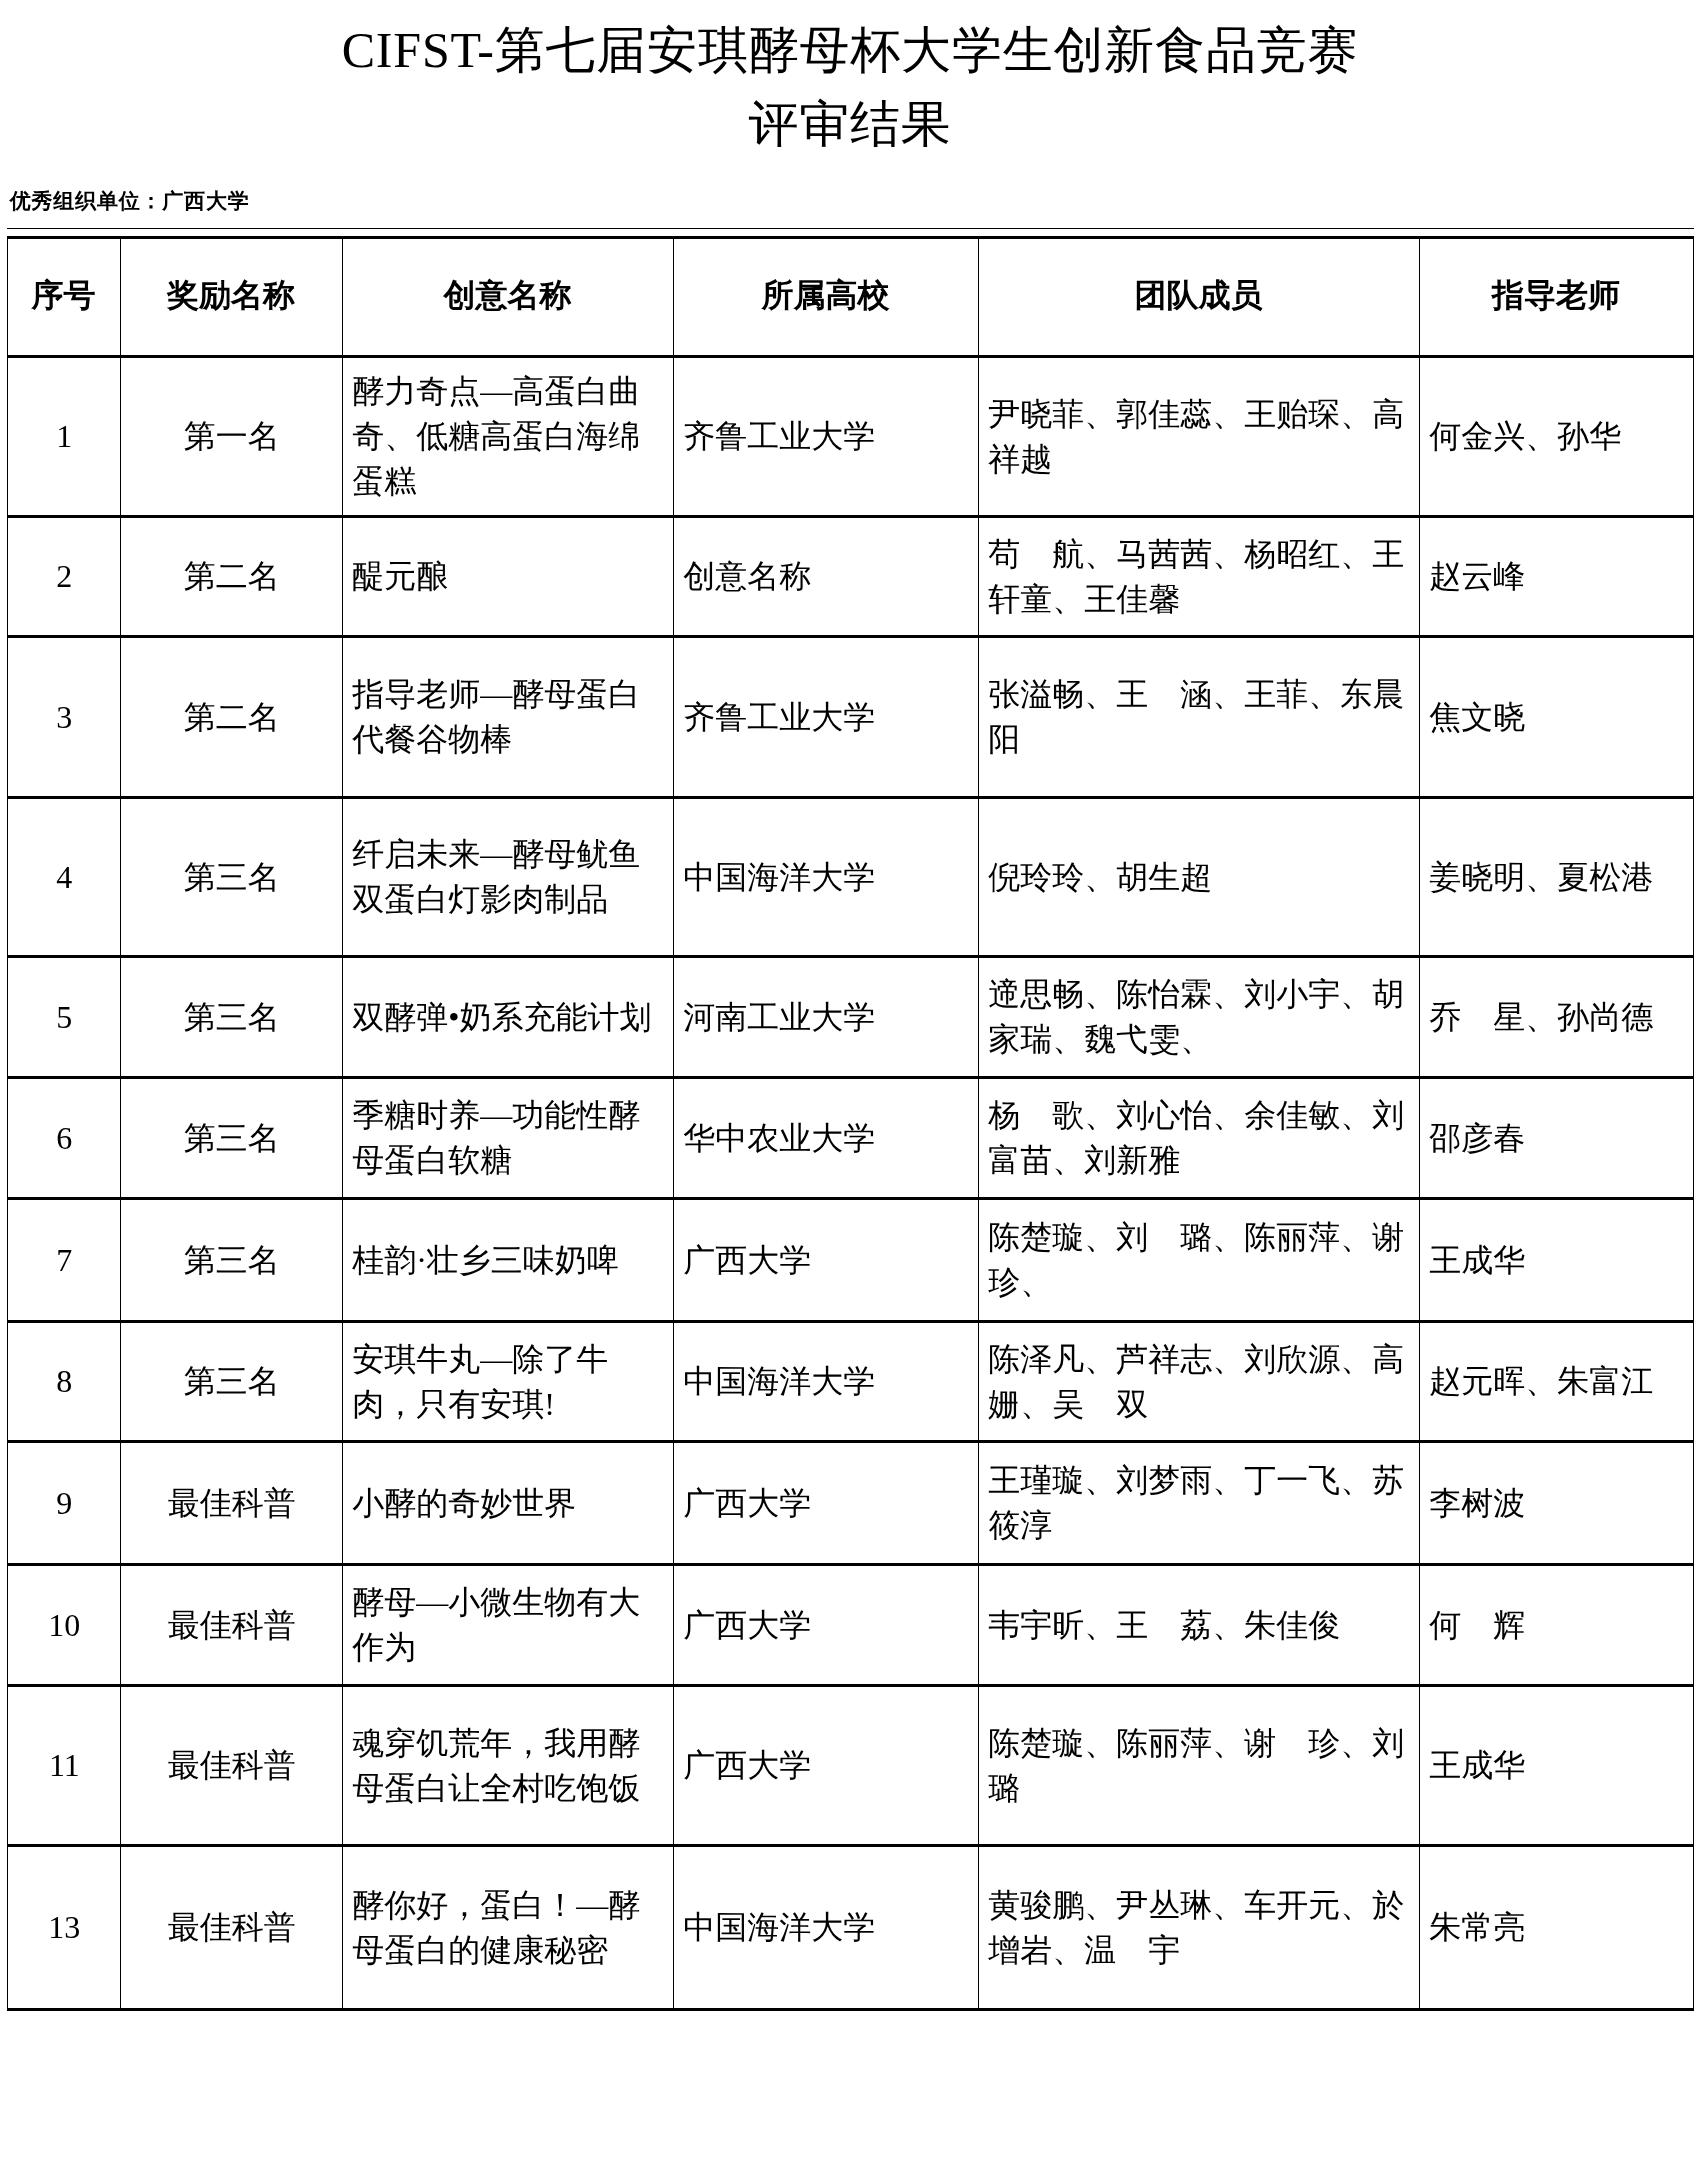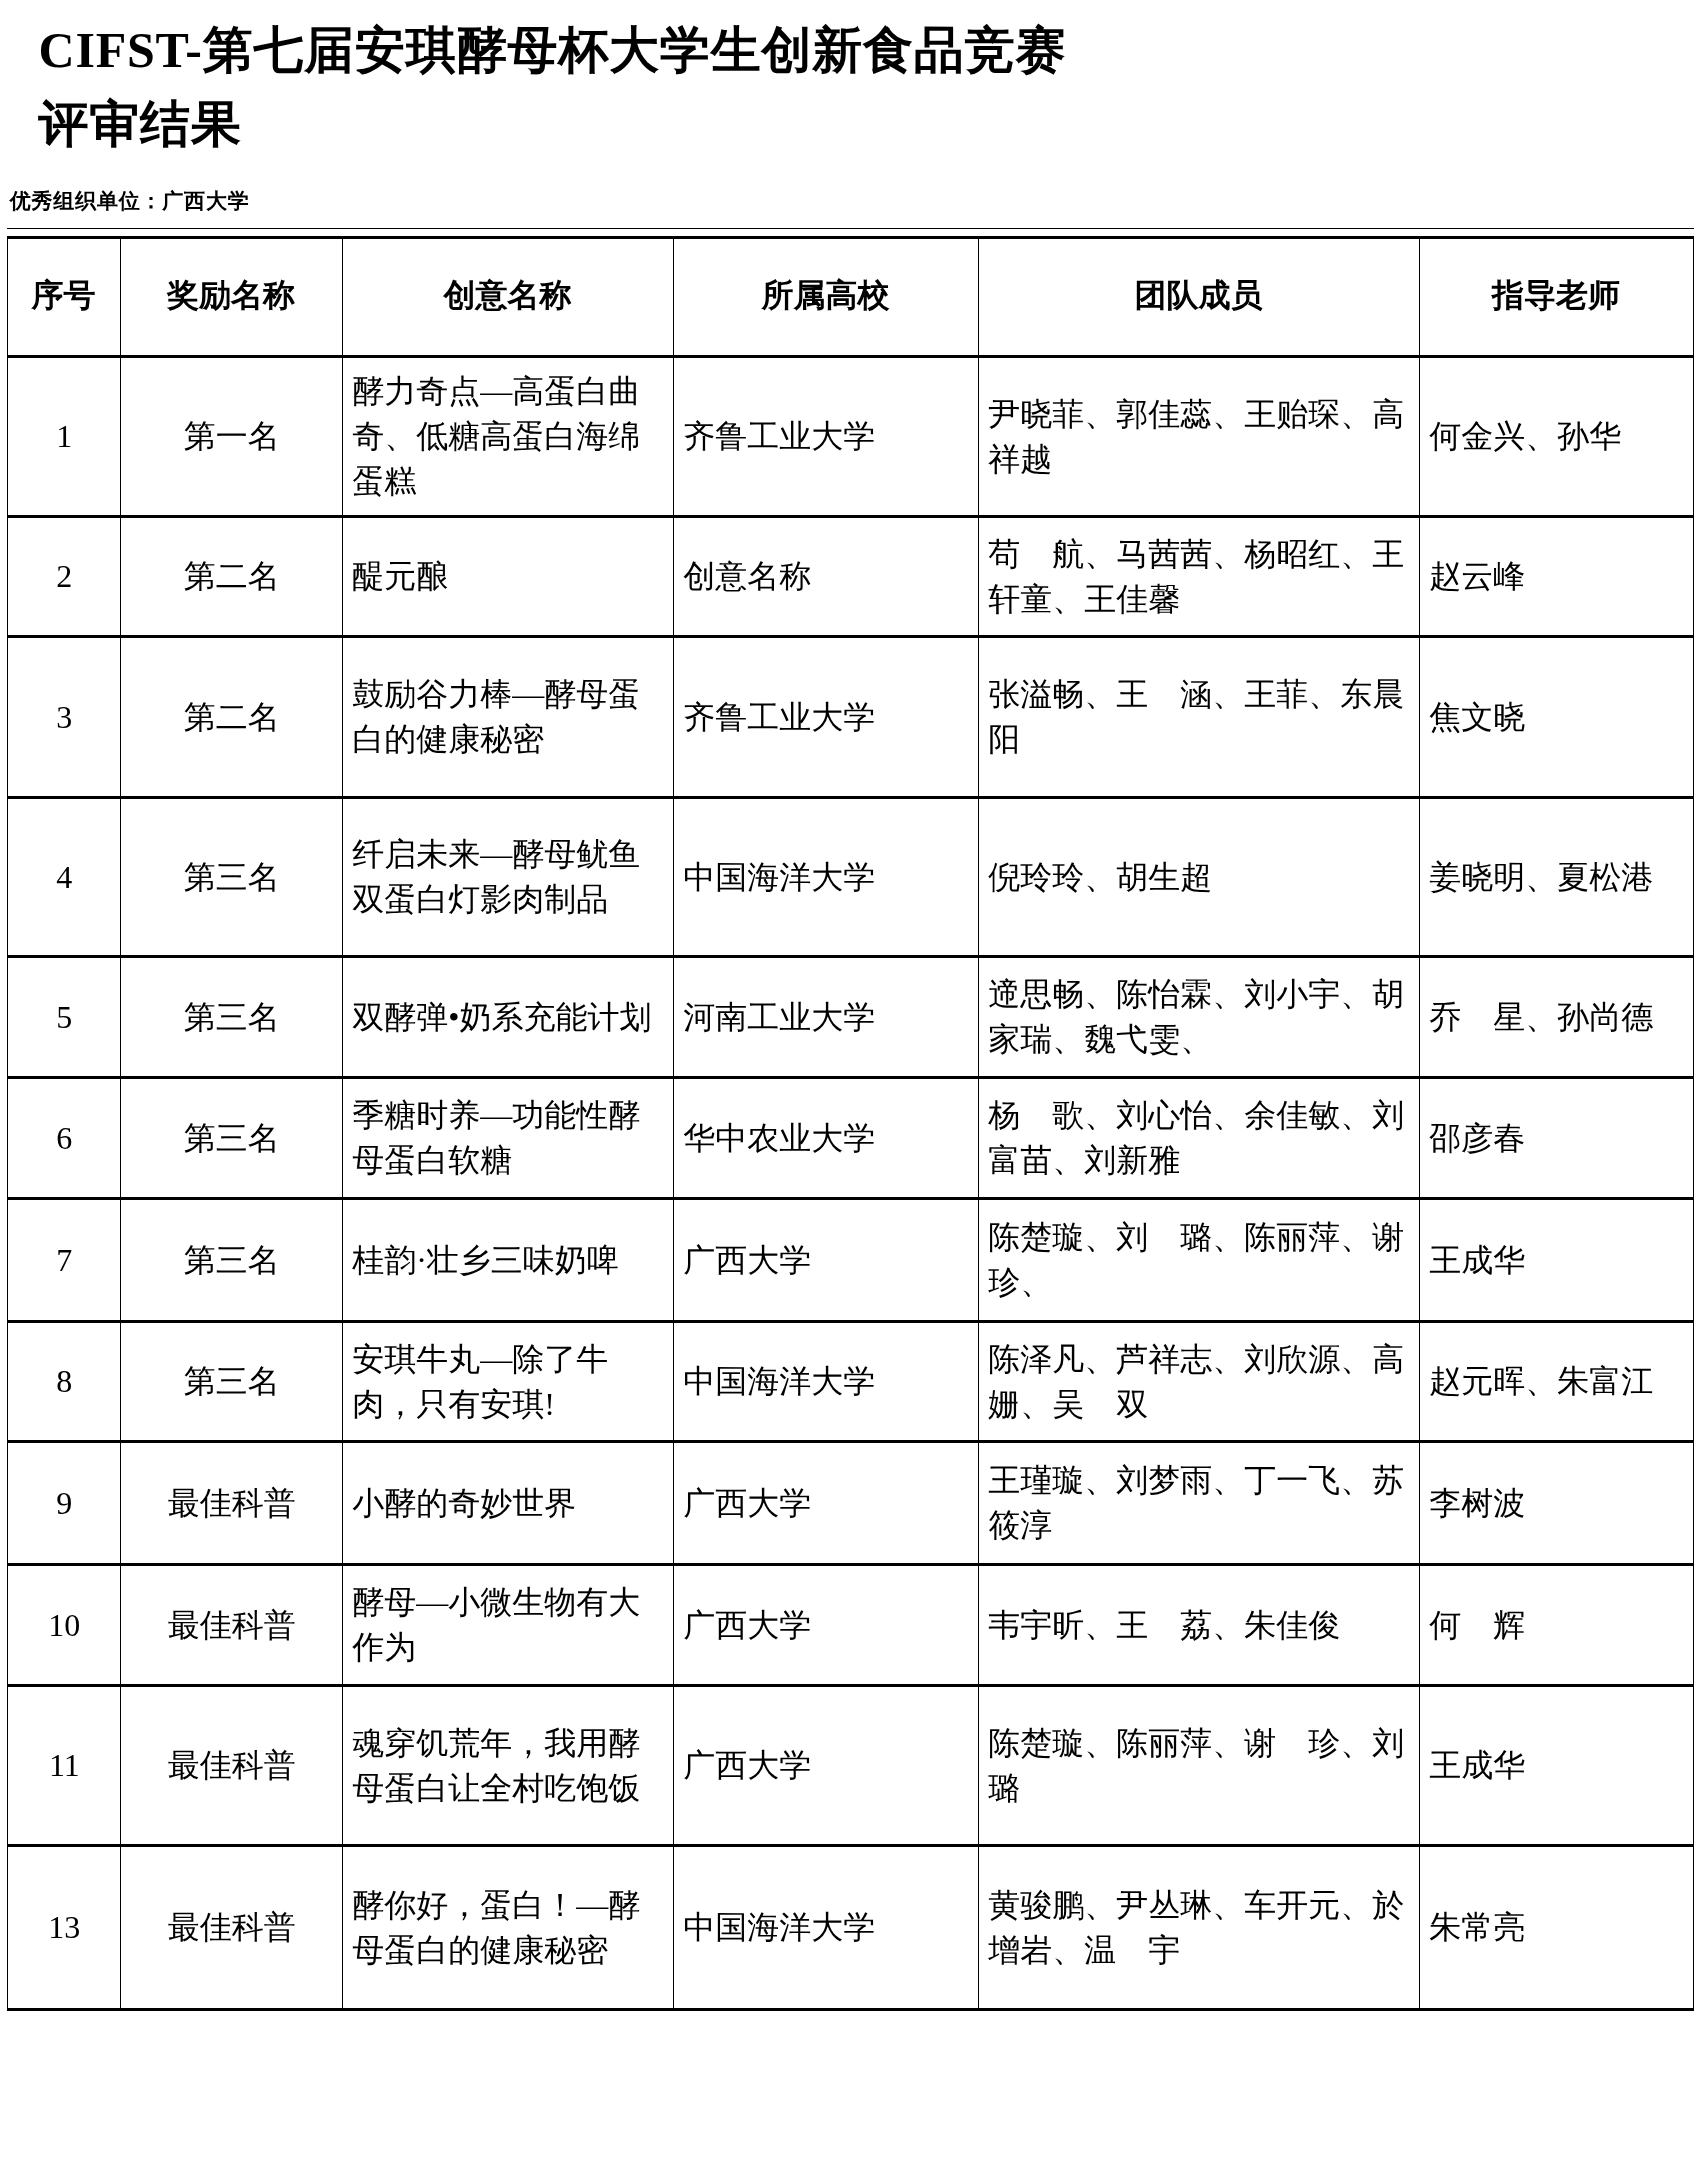--- a/index.html
+++ b/index.html
@@ -3,22 +3,22 @@
 <meta charset="utf-8">
 <style>
   html,body{margin:0;padding:0;background:#ffffff;color:#000000;}
   body{
     width:1700px;height:2183px;
     font-family:"Liberation Serif","DejaVu Serif",serif;
     -webkit-font-smoothing:antialiased;
   }
   .page{padding:0 6.5px;box-sizing:border-box;}
   .doc-title{
-    text-align:left;
-    font-weight:bold;
+    text-align:center;
+    font-weight:normal;
     font-size:50px;
     line-height:74px;
     margin:13px 32px 0 32px;
     letter-spacing:0.8px;
   }
   .doc-title .line{display:block;}
   .doc-subtitle{
     font-weight:bold;
     font-size:21px;
     line-height:44px;
@@ -102,21 +102,21 @@
           <td class="c-no">2</td>
           <td class="c-award">第二名</td>
           <td class="c-idea">醍元酿</td>
           <td class="c-school">创意名称</td>
           <td class="c-members">苟　航、马茜茜、杨昭红、王轩童、王佳馨</td>
           <td class="c-teachers">赵云峰</td>
         </tr>
         <tr style="height:161px">
           <td class="c-no">3</td>
           <td class="c-award">第二名</td>
-          <td class="c-idea">鼓励谷力棒—酵母蛋白的健康秘密</td>
+          <td class="c-idea">指导老师—酵母蛋白代餐谷物棒</td>
           <td class="c-school">齐鲁工业大学</td>
           <td class="c-members">张溢畅、王　涵、王菲、东晨阳</td>
           <td class="c-teachers">焦文晓</td>
         </tr>
         <tr style="height:159px">
           <td class="c-no">4</td>
           <td class="c-award">第三名</td>
           <td class="c-idea">纤启未来—酵母鱿鱼双蛋白灯影肉制品</td>
           <td class="c-school">中国海洋大学</td>
           <td class="c-members">倪玲玲、胡生超</td>

